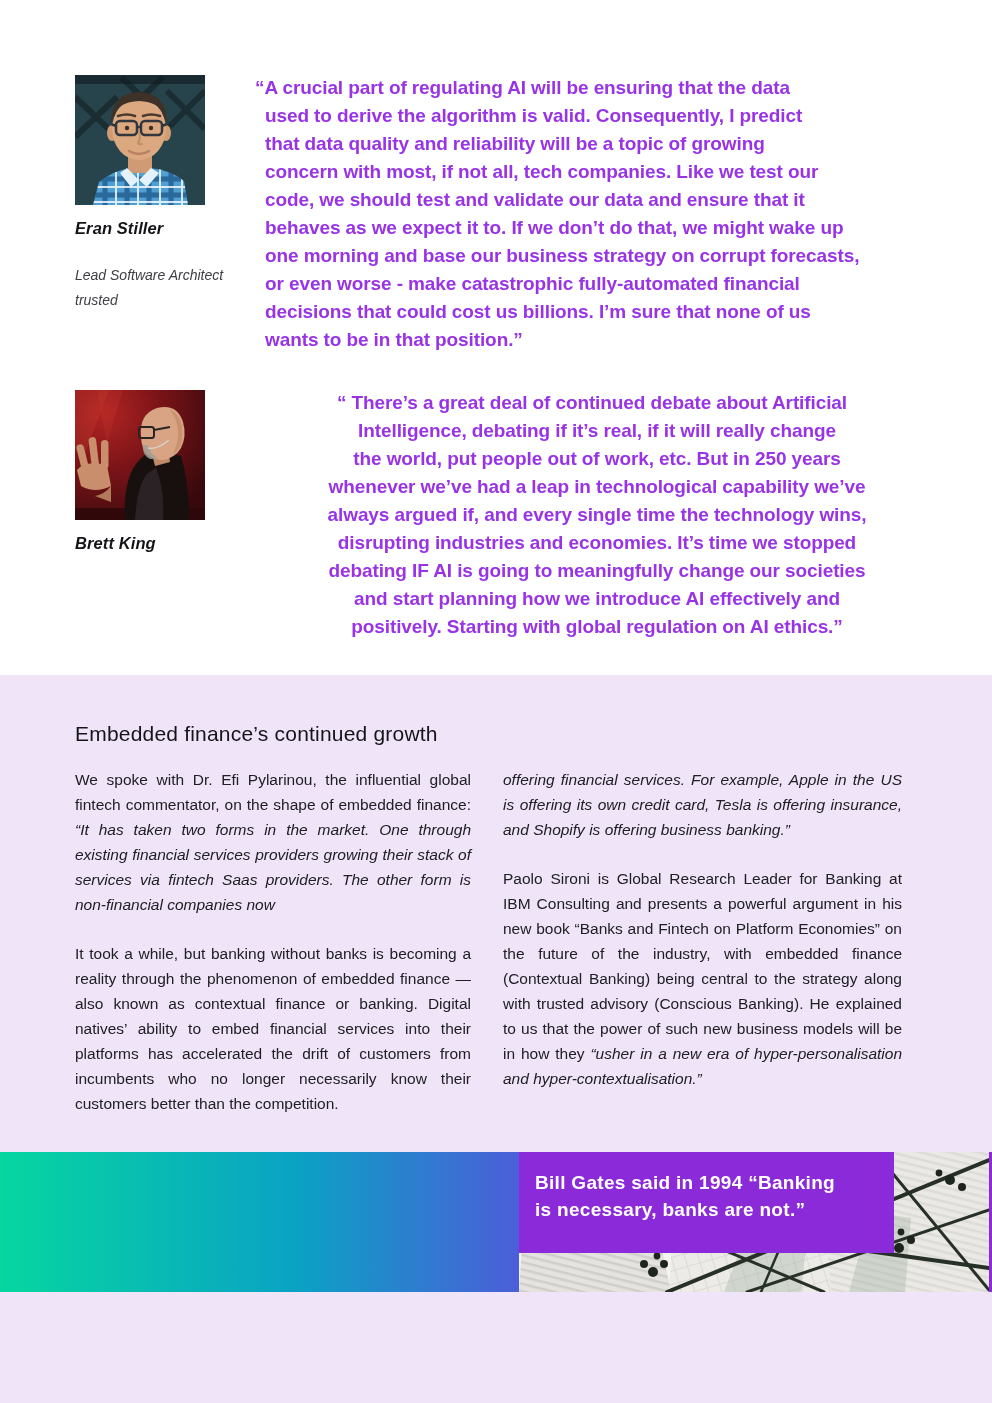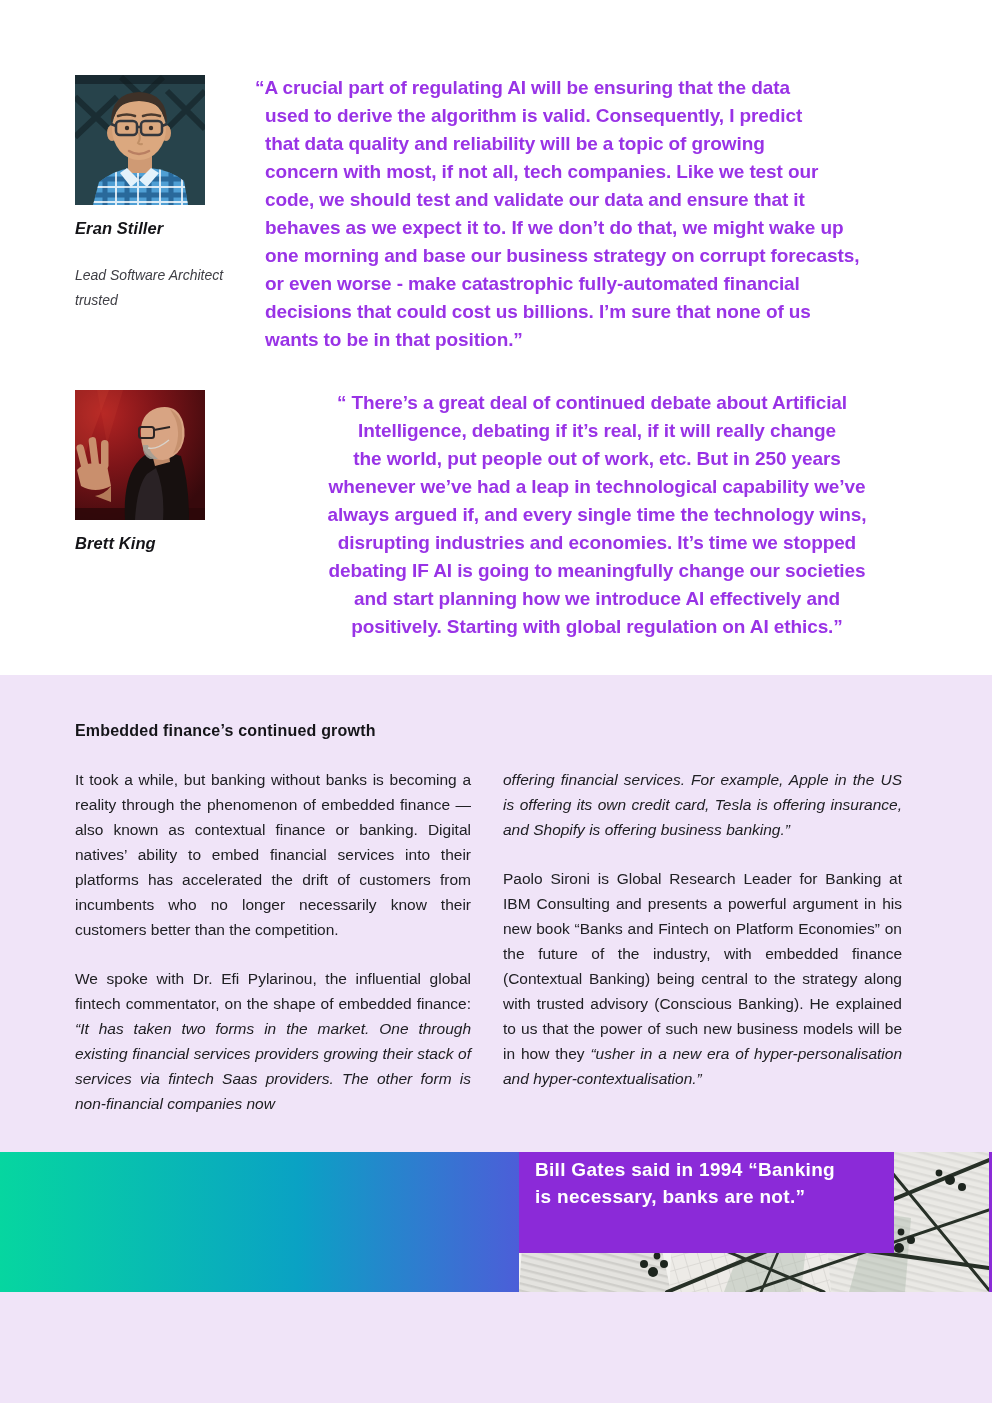--- a/index.html
+++ b/index.html
@@ -19,37 +19,37 @@
   
   .quote{
     position:absolute;left:248px;width:678px;
     font-size:19px;line-height:28px;font-weight:bold;color:#9933e6;
     white-space:pre-line;padding-left:10px;text-indent:-10px;letter-spacing:-.1px;
   }
   .quote.q1{top:74px;margin-left:7px;}
   .quote.q2{top:389px;text-align:center;}
   
   .section{position:absolute;left:0;top:675px;width:992px;height:728px;background:#f0e4f8;}
-  .article-heading{position:absolute;left:75px;top:722px;font-size:16px;font-weight:bold;color:#151519;letter-spacing:.2px;}
+  .article-heading{position:absolute;left:75px;top:722px;font-size:21px;font-weight:normal;color:#151519;letter-spacing:.2px;}
   .col{position:absolute;top:767px;font-size:15.5px;line-height:25px;color:#202024;text-align:justify;}
   .col1{left:75px;width:396px;}
   .col2{left:503px;width:399px;}
   .col p{margin:0;}
   .col p + p{margin-top:24px;}
   .it{font-style:italic;}
   
   .band{
     position:absolute;left:0;top:1152px;width:992px;height:140px;
     background:linear-gradient(90deg,#06d6a0 0%,#0aa2c4 30%,#4b5fd8 52%,#8b2ad8 78%,#8b2ad8 100%);
   }
   .city-photo{position:absolute;left:519px;top:1152px;width:470px;height:140px;}
   .city-photo svg{display:block;width:470px;height:140px;}
   .banner-box{
     position:absolute;left:519px;top:1152px;width:375px;height:101px;
-    background:#8b2ad8;box-sizing:border-box;padding:4px 10px 0 16px;
+    background:#8b2ad8;box-sizing:border-box;padding:17px 10px 0 16px;
   }
   .banner-text{
     font-size:19px;line-height:27px;font-weight:bold;color:#ffffff;
     white-space:pre-line;letter-spacing:.3px;
   }
 </style>
 </head>
 <body>
 
 <div class="page">
@@ -153,22 +153,22 @@
 always argued if, and every single time the technology wins,
 disrupting industries and economies. It’s time we stopped
 debating IF AI is going to meaningfully change our societies
 and start planning how we introduce AI effectively and
 positively. Starting with global regulation on AI ethics.”</div>
 
   <div class="section"></div>
   <div class="article-heading">Embedded finance’s continued growth</div>
 
   <div class="col col1">
+    <p><span>We spoke with Dr. Efi Pylarinou, the influential global fintech commentator, on the shape of embedded finance: </span><span class="it">“It has taken two forms in the market. One through existing financial services providers growing their stack of services via fintech Saas providers. The other form is non-financial companies now</span></p>
     <p><span>It took a while, but banking without banks is becoming a reality through the phenomenon of embedded finance — also known as contextual finance or banking. Digital natives’ ability to embed financial services into their platforms has accelerated the drift of customers from incumbents who no longer necessarily know their customers better than the competition.</span></p>
-    <p><span>We spoke with Dr. Efi Pylarinou, the influential global fintech commentator, on the shape of embedded finance: </span><span class="it">“It has taken two forms in the market. One through existing financial services providers growing their stack of services via fintech Saas providers. The other form is non-financial companies now</span></p>
   </div>
 
   <div class="col col2">
     <p><span class="it">offering financial services. For example, Apple in the US is offering its own credit card, Tesla is offering insurance, and Shopify is offering business banking.”</span></p>
     <p><span>Paolo Sironi is Global Research Leader for Banking at IBM Consulting and presents a powerful argument in his new book “Banks and Fintech on Platform Economies” on the future of the industry, with embedded finance (Contextual Banking) being central to the strategy along with trusted advisory (Conscious Banking). He explained to us that the power of such new business models will be in how they </span><span class="it">“usher in a new era of hyper-personalisation and hyper-contextualisation.”</span></p>
   </div>
 
   <div class="band"></div>
 
   <span class="city-photo">

